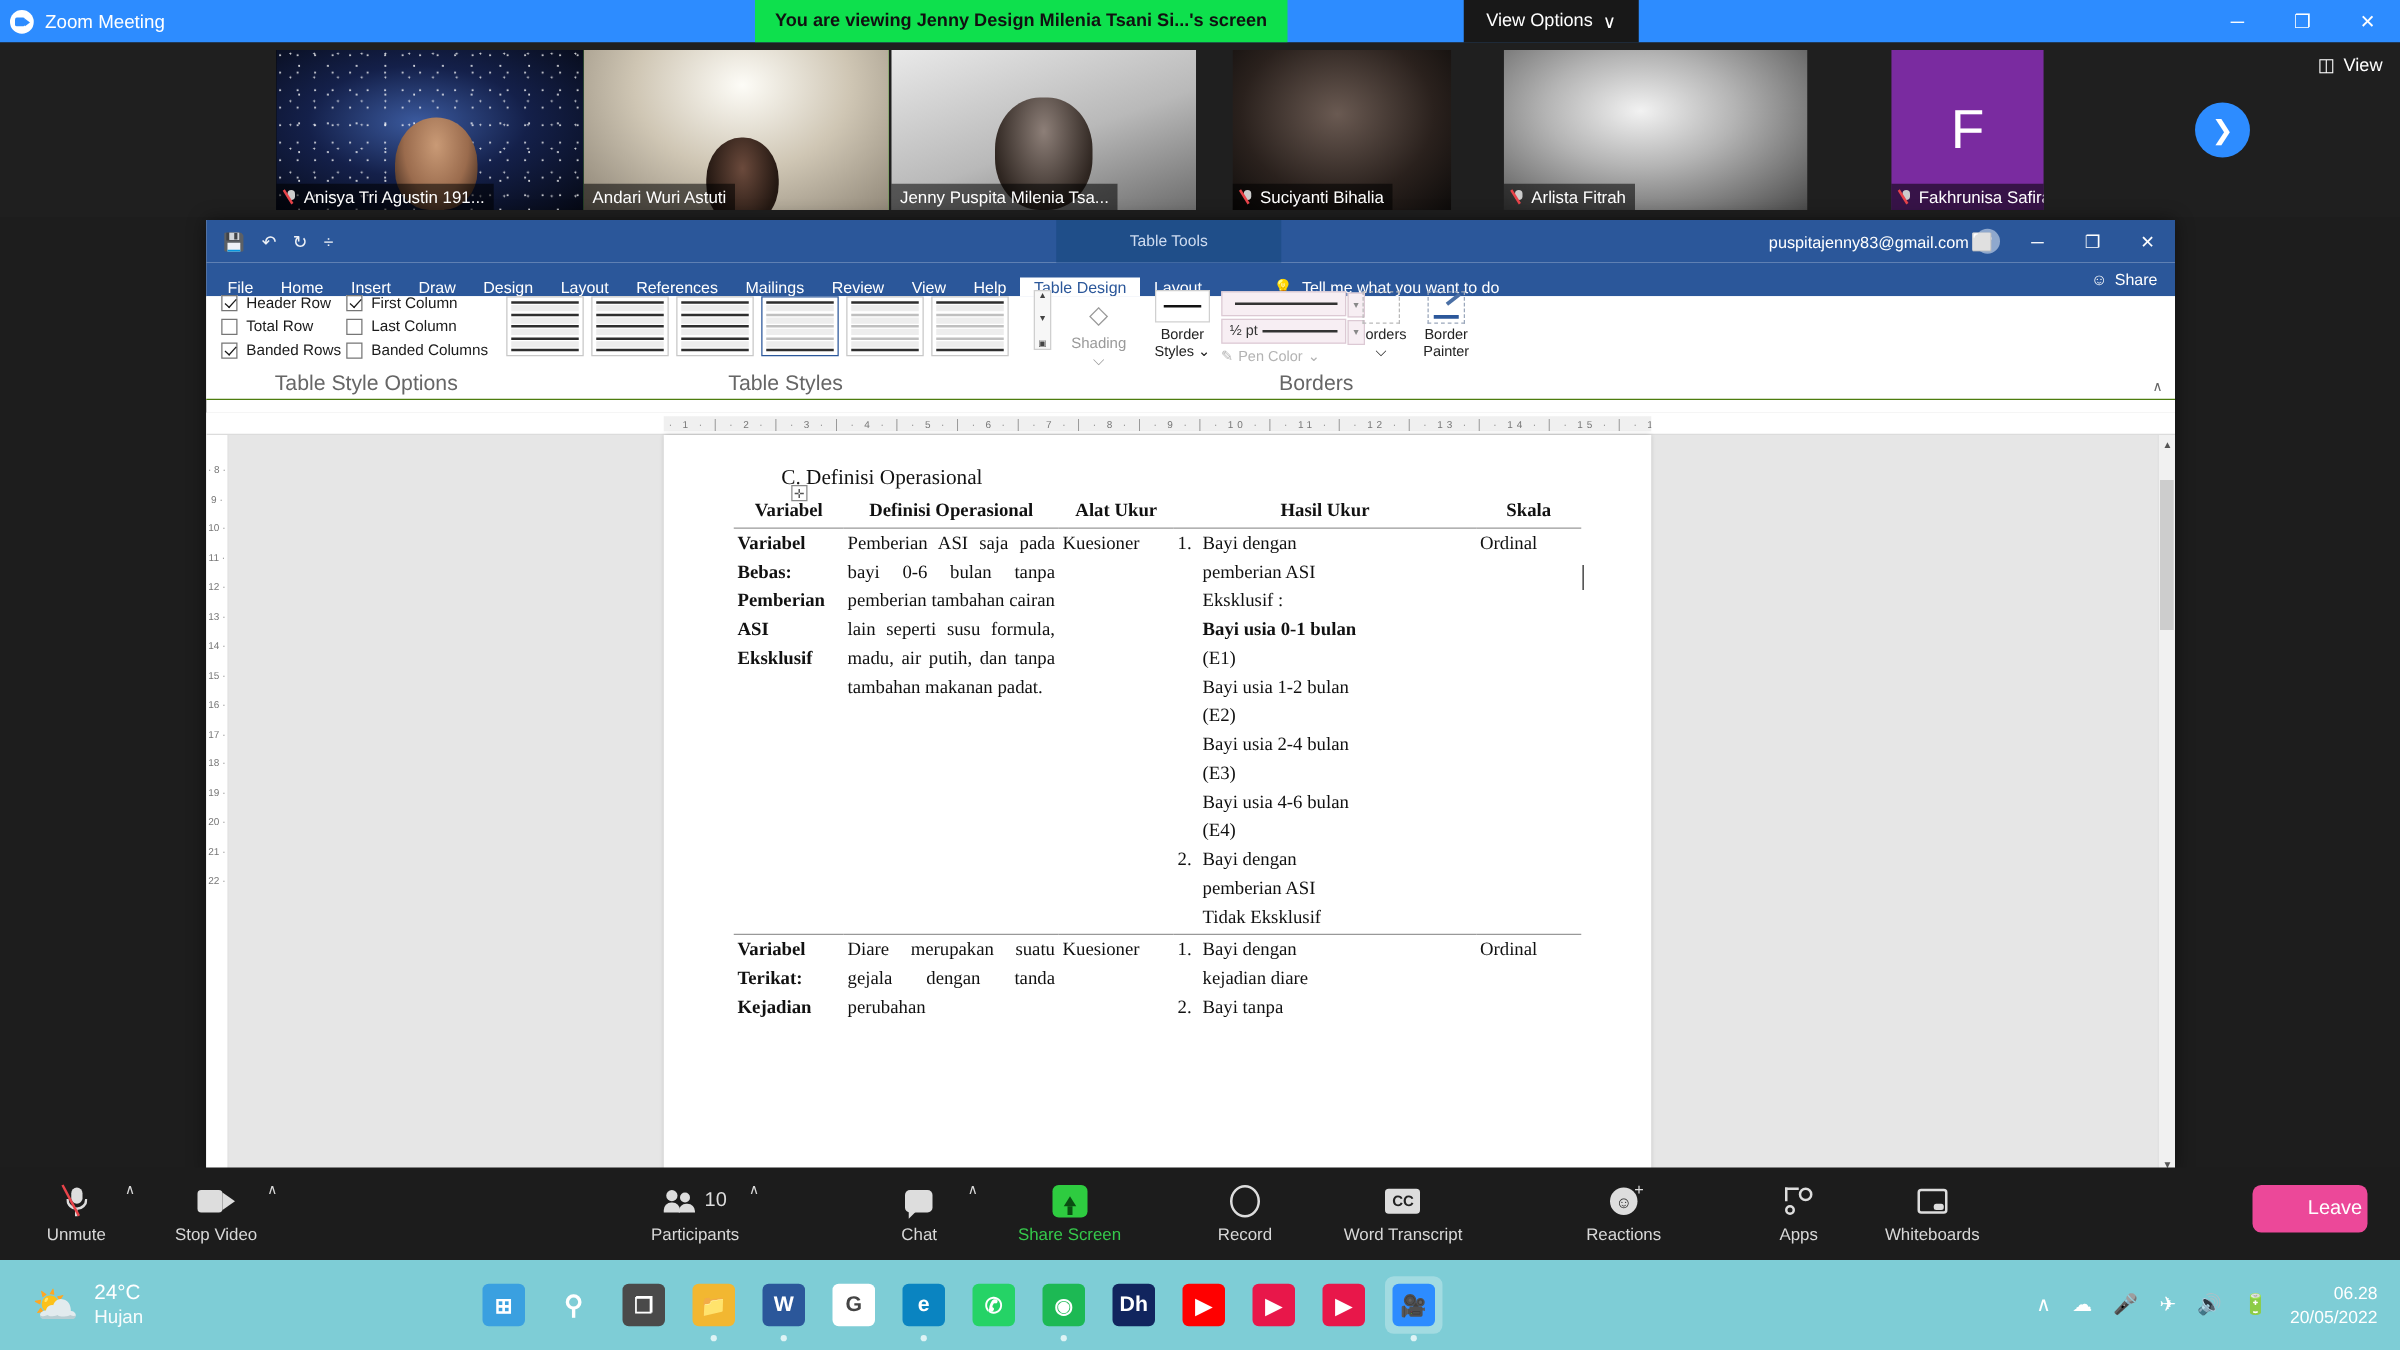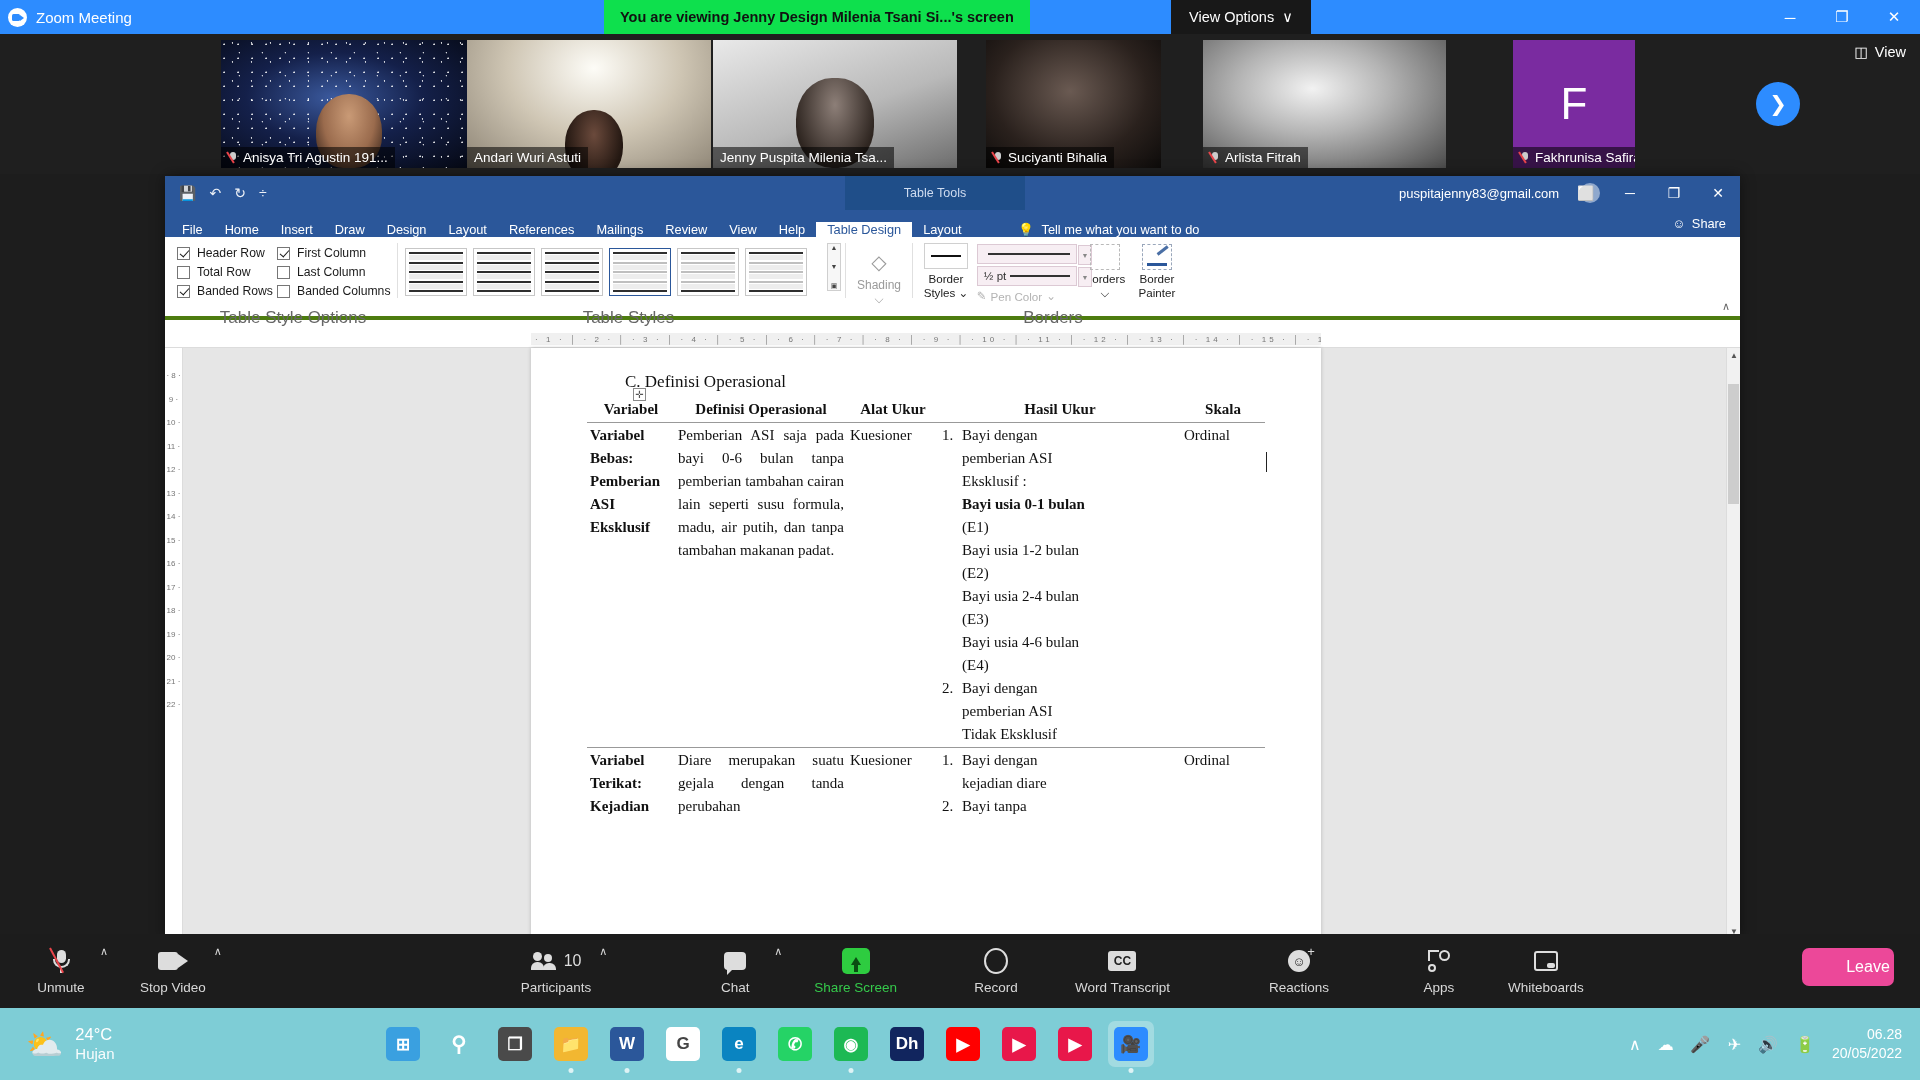--- a/index.html
+++ b/index.html
@@ -137,21 +137,21 @@
     position: absolute; left: 0; right: 0; text-align: center;
     color: #fff; font-size: 14.5px; pointer-events: none;
   }
   .tbl-tools {
     position: absolute; left: 680px; top: 0; width: 180px; height: 34px;
     background: #1f4e89; color: #cfdcf0; font-size: 12.5px;
     display: flex; align-items: center; justify-content: center;
   }
   .acct {
     position: absolute; right: 140px; top: 0; height: 34px;
-    display: flex; align-items: center; gap: 21px; color: #fff; font-size: 13px;
+    display: flex; align-items: center; gap: 5px; color: #fff; font-size: 13px;
   }
   .acct-av {
     width: 20px; height: 20px; border-radius: 50%;
     background: #8fa8cd; color: #fff; font-size: 11px;
     display: flex; align-items: center; justify-content: center;
   }
   .word-wctrl { position: absolute; right: 0; top: 0; height: 34px; display: flex; }
   .word-wctrl div {
     width: 44px; height: 34px; display: flex; align-items: center;
     justify-content: center; color: #fff; font-size: 14px;
@@ -169,22 +169,22 @@
   .tellme {
     display: flex; align-items: center; gap: 7px;
     color: #fff; font-size: 12.8px; margin-left: 46px;
   }
   .share-btn {
     position: absolute; right: 14px; top: 0; height: 27px;
     display: flex; align-items: center; gap: 6px; color: #fff; font-size: 12.8px;
   }
 
   .ribbon {
-    height: 83px; background: #fff; border-bottom: 4px solid #4d7c0f;
-    display: flex; position: relative;
+    height: 83px; background: #fff; border-bottom: 1px solid #4d7c0f;
+    display: flex; position: relative; align-items: flex-end;
   }
   .rgroup { position: relative; height: 93px; padding: 5px 0 0 0; }
   .rgroup-label {
     position: absolute; bottom: 2px; width: 100%; text-align: center;
     font-size: 17px; color: #666;
   }
   .rsep { width: 1px; background: #e0e0e0; margin: 6px 0 18px; }
   .tso { width: 232px; padding-left: 12px; }
   .tso-grid { display: grid; grid-template-columns: 100px 130px; row-gap: 5px; padding-top: 4px; }
   .cbx { display: flex; align-items: center; gap: 7px; font-size: 12.2px; color: #1a1a1a; }

